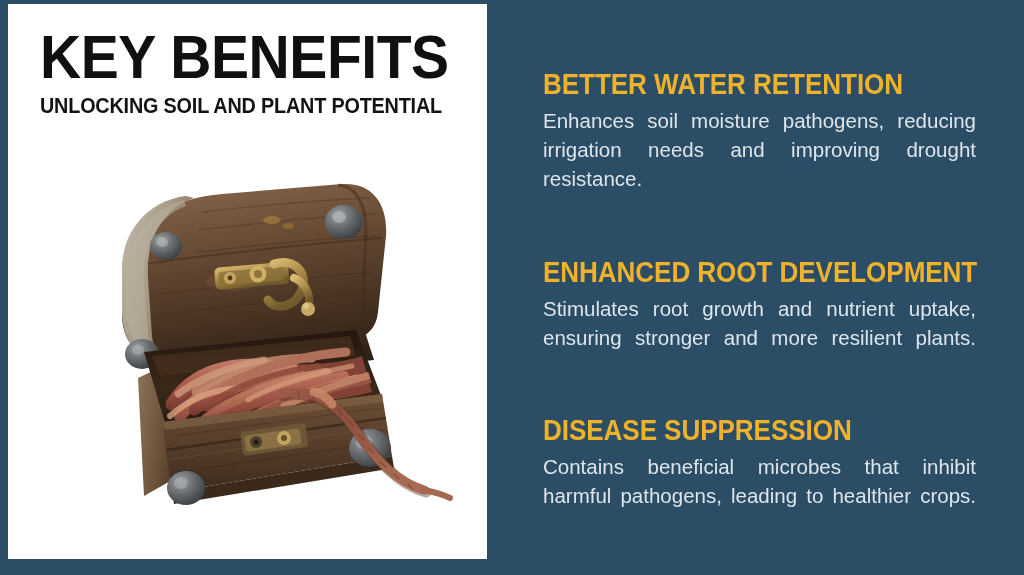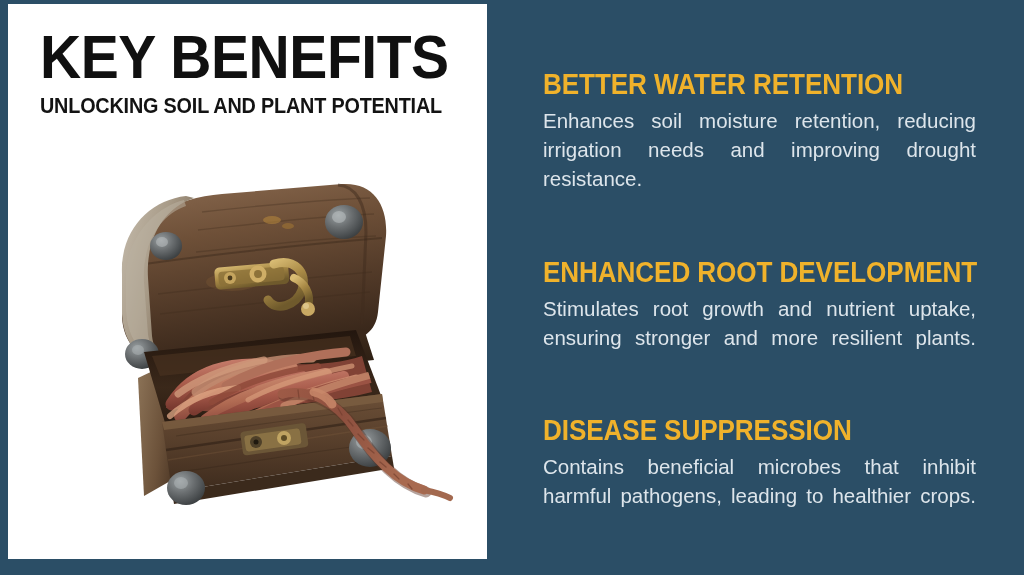--- a/index.html
+++ b/index.html
@@ -340,21 +340,21 @@
           <path d="M 288 238 C 296 240, 302 244, 306 250" stroke="#c9886a" stroke-width="9" opacity="0.85"></path>
         </g>
       </svg>
     </div>
   </div>
 
   <div id="benefits-panel">
 
     <div class="benefit-block">
       <h3 class="benefit-heading">BETTER WATER RETENTION</h3>
-      <p class="benefit-text">Enhances soil moisture retention, reducing irrigation needs and improving drought resistance.</p>
+      <p class="benefit-text">Enhances soil moisture pathogens, reducing irrigation needs and improving drought resistance.</p>
     </div>
 
     <div class="benefit-block">
       <h3 class="benefit-heading">ENHANCED ROOT DEVELOPMENT</h3>
       <p class="benefit-text">Stimulates root growth and nutrient uptake, ensuring stronger and more resilient plants.</p>
     </div>
 
     <div class="benefit-block">
       <h3 class="benefit-heading">DISEASE SUPPRESSION</h3>
       <p class="benefit-text">Contains beneficial microbes that inhibit harmful pathogens, leading to healthier crops.</p>

